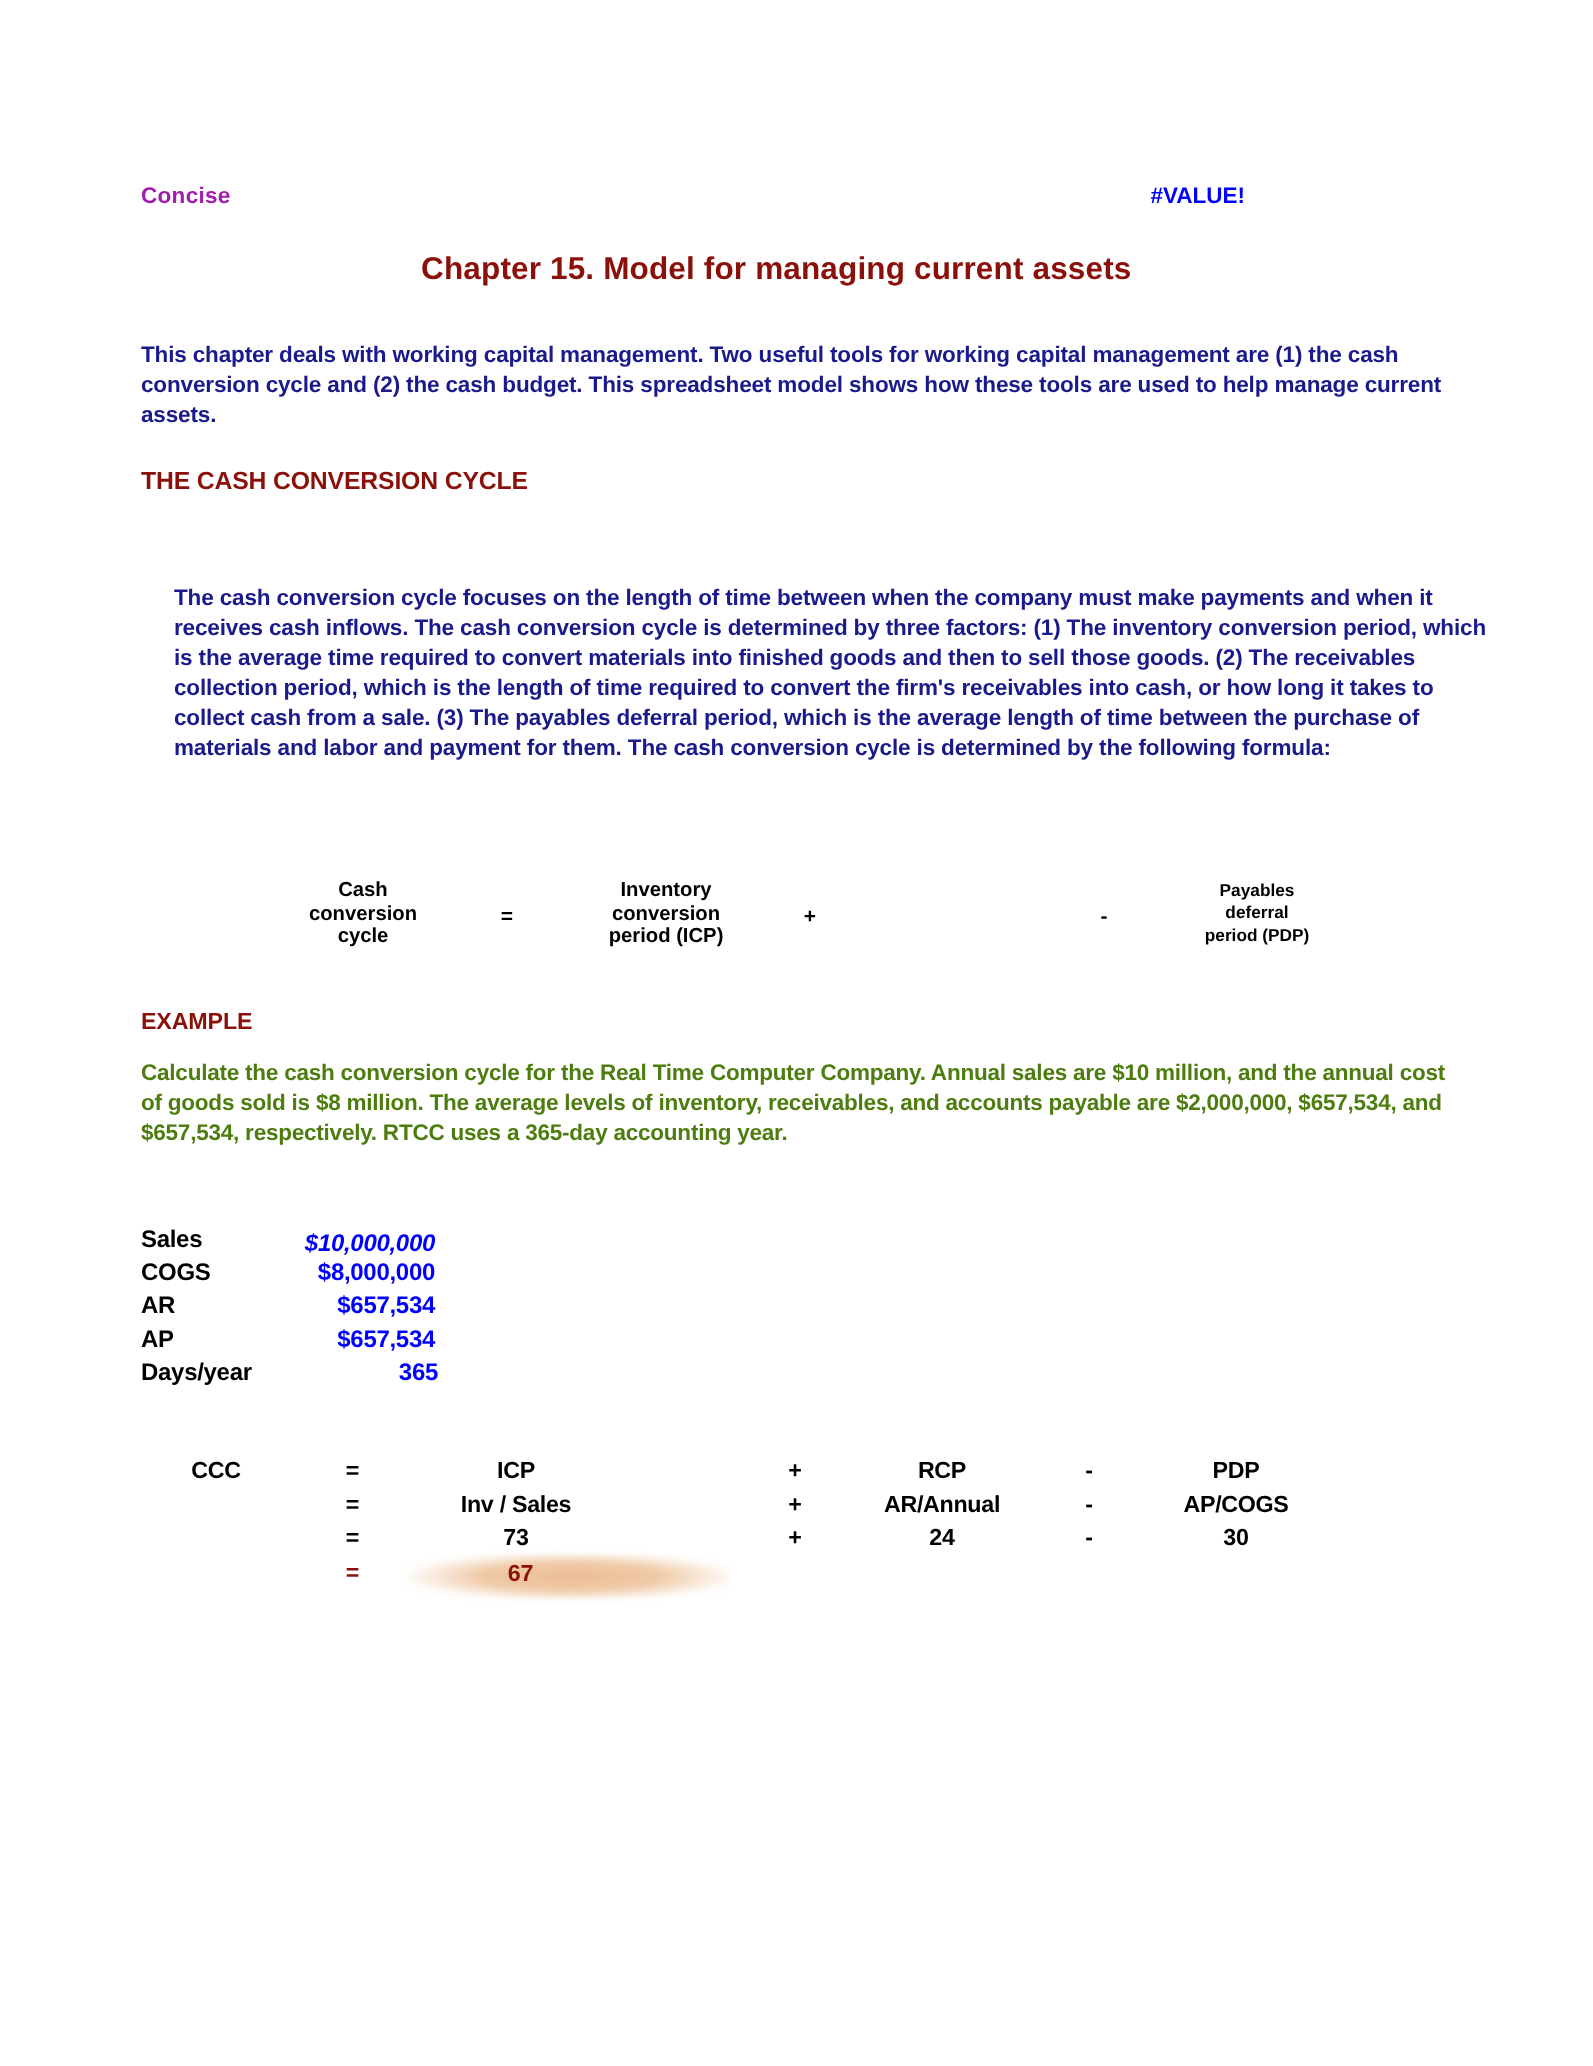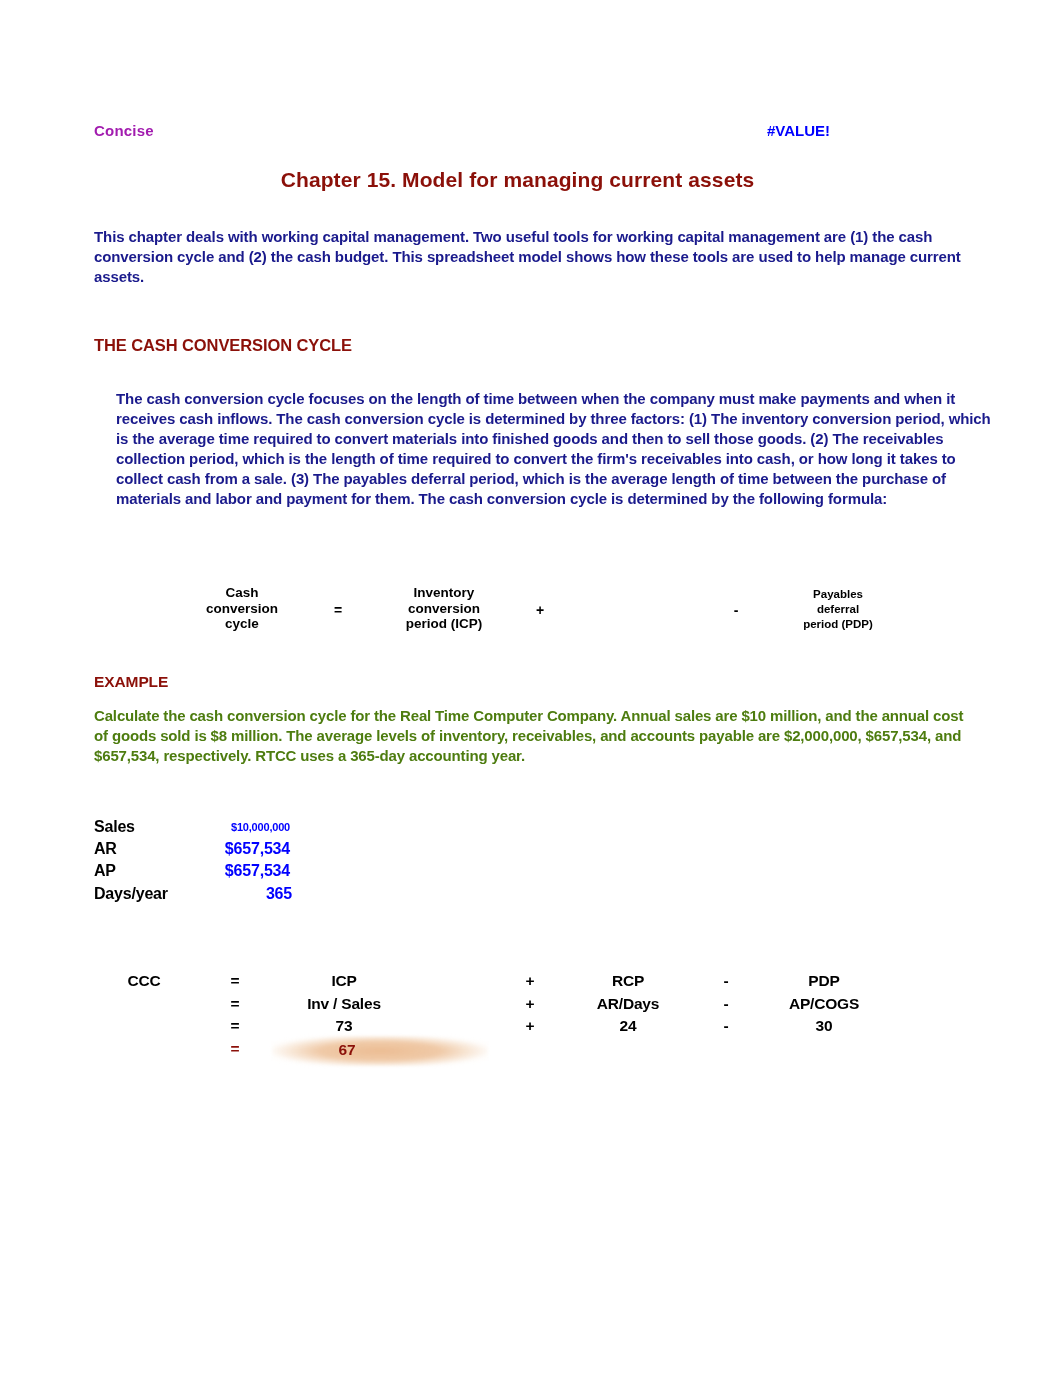--- a/index.html
+++ b/index.html
@@ -84,21 +84,21 @@
 
   
   .section-head {
     position: absolute;
     left: 94px;
     font-size: 16.5px;
     font-weight: bold;
     color: #8b1009;
     letter-spacing: -0.1px;
   }
-  .head-ccc { top: 336px; }
+  .head-ccc { top: 312px; }
   .head-example {
     top: 673px;
     font-size: 15.5px;
   }
 
   .para-example {
     position: absolute;
     left: 94px;
     top: 706px;
     width: 880px;
@@ -165,22 +165,23 @@
     left: 0;
     top: 0;
     width: 196px;
     text-align: right;
     font-size: 16px;
     font-weight: bold;
     color: #0000ff;
     letter-spacing: -0.2px;
   }
   .in-value.small {
-    font-size: 11px;
+    font-size: 16px;
     top: 3px;
+    font-style: italic;
   }
   .in-value.wide {
     width: 198px;
   }
 
   
   .calc {
     position: absolute;
     left: 94px;
     top: 972px;
@@ -283,20 +284,24 @@
 
   <div class="section-head head-example">EXAMPLE</div>
   <div class="para-example">Calculate the cash conversion cycle for the Real Time Computer Company.  Annual sales are $10 million, and the annual cost of goods sold is $8 million.  The average levels of inventory, receivables, and accounts payable are $2,000,000, $657,534, and $657,534, respectively. RTCC uses a 365-day accounting year.</div>
 
   <div class="inputs">
     <div class="in-row">
       <span class="in-label">Sales</span>
       <span class="in-value small">$10,000,000</span>
     </div>
     <div class="in-row">
+      <span class="in-label">COGS</span>
+      <span class="in-value">$8,000,000</span>
+    </div>
+    <div class="in-row">
       <span class="in-label">AR</span>
       <span class="in-value">$657,534</span>
     </div>
     <div class="in-row">
       <span class="in-label">AP</span>
       <span class="in-value">$657,534</span>
     </div>
     <div class="in-row">
       <span class="in-label">Days/year</span>
       <span class="in-value wide">365</span>
@@ -312,21 +317,21 @@
       <span class="calc-cell c-plus">+</span>
       <span class="calc-cell c-rcp">RCP</span>
       <span class="calc-cell c-minus">-</span>
       <span class="calc-cell c-pdp">PDP</span>
     </div>
 
     <div class="calc-row">
       <span class="calc-cell c-eq">=</span>
       <span class="calc-cell c-icp">Inv / Sales</span>
       <span class="calc-cell c-plus">+</span>
-      <span class="calc-cell c-rcp">AR/Days</span>
+      <span class="calc-cell c-rcp">AR/Annual</span>
       <span class="calc-cell c-minus">-</span>
       <span class="calc-cell c-pdp">AP/COGS</span>
     </div>
 
     <div class="calc-row">
       <span class="calc-cell c-eq">=</span>
       <span class="calc-cell c-icp">73</span>
       <span class="calc-cell c-plus">+</span>
       <span class="calc-cell c-rcp">24</span>
       <span class="calc-cell c-minus">-</span>

